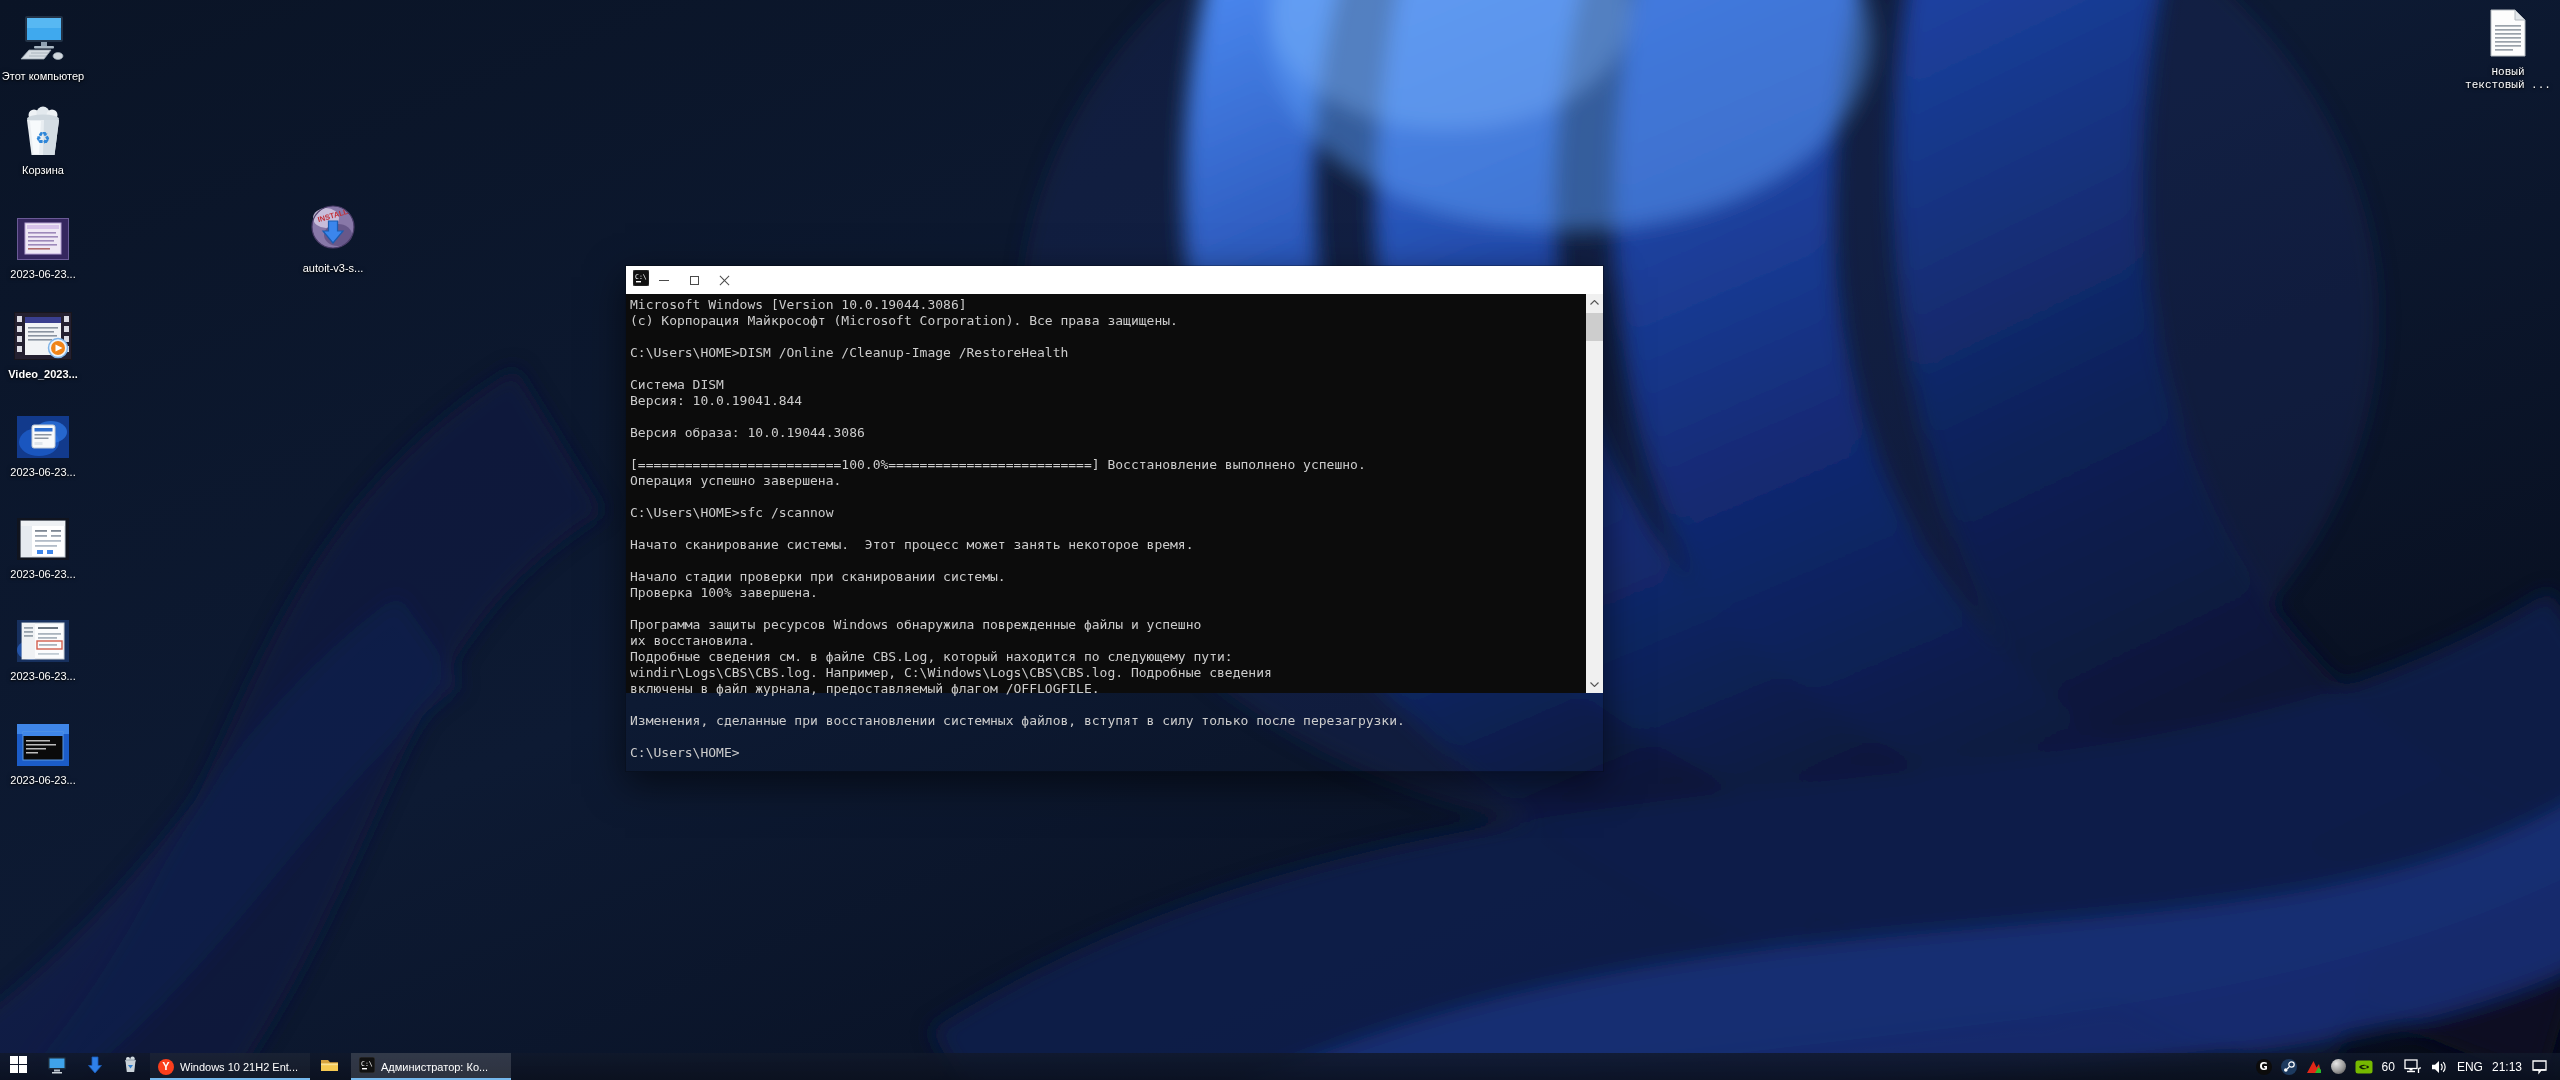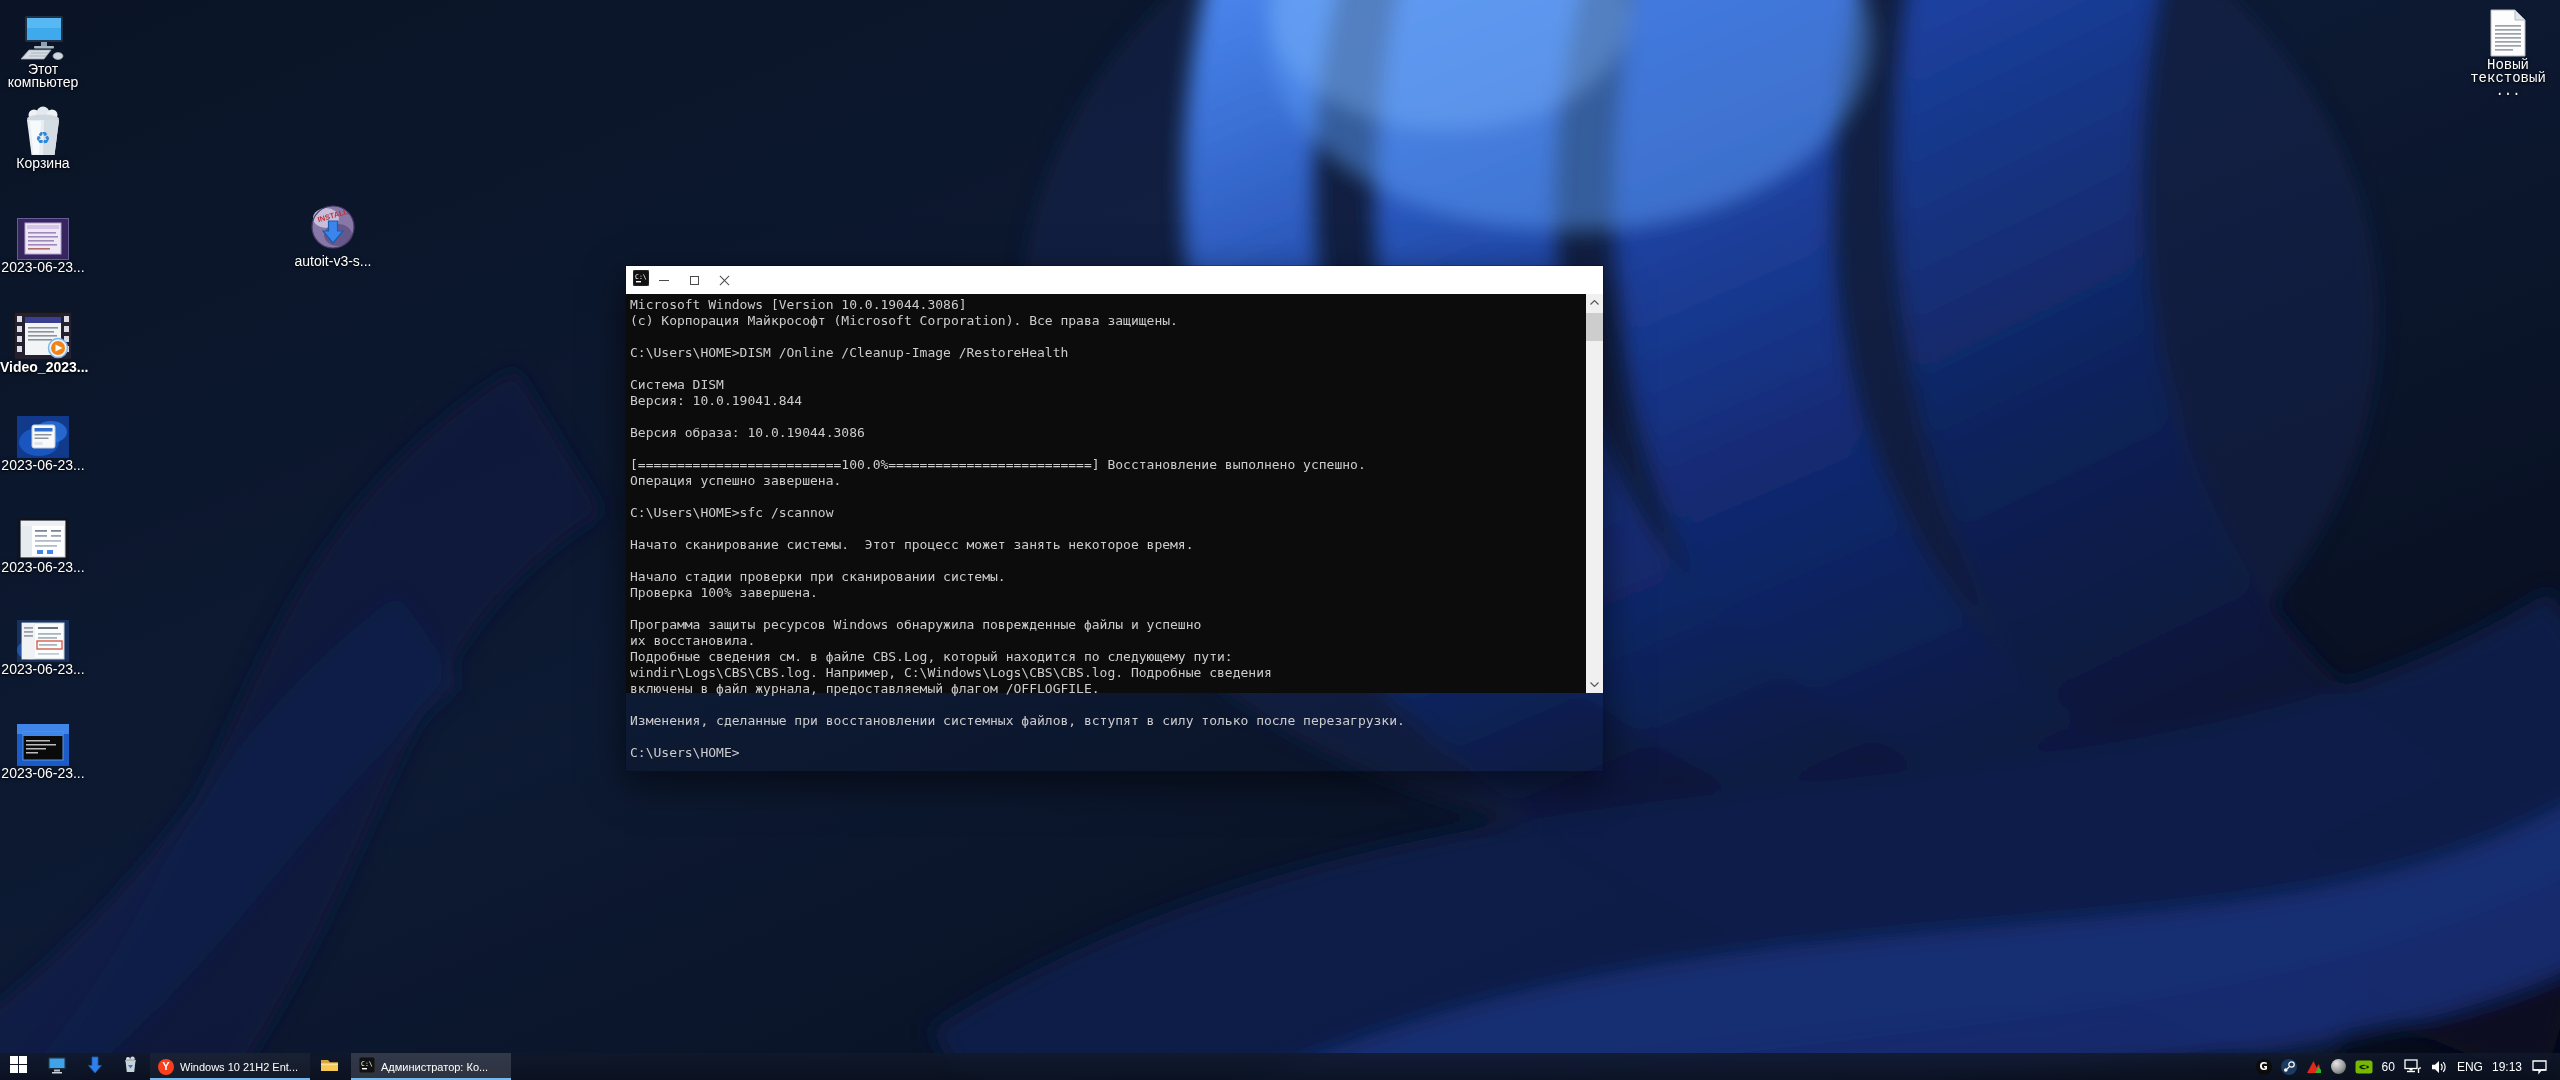--- a/index.html
+++ b/index.html
@@ -3,21 +3,21 @@
 <meta charset="utf-8">
 <style>
   *{margin:0;padding:0;box-sizing:border-box}
   html,body{width:2560px;height:1080px;overflow:hidden;background:#060c18;font-family:"Liberation Sans",sans-serif}
   #screen{position:relative;width:2560px;height:1080px;overflow:hidden}
   #wallpaper{position:absolute;left:0;top:0;width:2560px;height:1080px}
 
   
   .dicon{position:absolute;width:86px;text-align:center;cursor:default}
   .dicon-img{display:flex;justify-content:center;align-items:flex-end;height:52px}
-  .dicon-label{margin-top:1px;font-size:14px;line-height:13px;color:#fff;
+  .dicon-label{margin-top:8px;font-size:11px;line-height:13px;color:#fff;
     text-shadow:0 1px 2px rgba(0,0,0,.95),0 0 4px rgba(0,0,0,.65)}
 
   
   #cmd-window{position:absolute;left:625px;top:265px;width:979px;height:507px;
     box-shadow:0 12px 36px rgba(0,0,0,.55);border:1px solid rgba(0,0,0,.35)}
   #titlebar{height:28px;background:#ffffff;display:flex;align-items:center;padding-left:7px}
   #titlebar .title{font-size:12px;color:#101010;margin-left:7px;flex:1;white-space:nowrap}
   .capbtn{width:30px;height:28px;display:flex;align-items:center;justify-content:center;position:relative}
   .glyph-min{width:10px;height:1px;background:#4a4a4a}
   .glyph-max{width:9px;height:9px;border:1px solid #4a4a4a}
@@ -412,21 +412,21 @@
           </svg>
         </span>
         <span class="tray-item">
           <svg width="17" height="14" viewBox="0 0 17 14">
    <polygon points="1,4.7 4,4.7 8,1 8,13 4,9.3 1,9.3" fill="#fff"></polygon>
    <path d="M10,4 C11.6,5.6 11.6,8.4 10,10" stroke="#fff" stroke-width="1.2" fill="none"></path>
    <path d="M12.2,2.2 C14.8,4.8 14.8,9.2 12.2,11.8" stroke="#fff" stroke-width="1.2" fill="none"></path>
           </svg>
         </span>
         <span class="tray-item tray-txt">ENG</span>
-        <span class="tray-item tray-txt">19:13</span>
+        <span class="tray-item tray-txt">21:13</span>
         <span class="tray-item">
           <svg width="17" height="16" viewBox="0 0 17 16">
    <path d="M2,2 L15,2 L15,11 L10,11 L8,13.6 L8,11 L2,11 Z" fill="none" stroke="#fff" stroke-width="1.3"></path>
    <line x1="2.6" y1="10.9" x2="14.4" y2="10.9" stroke="#fff" stroke-width="1.3"></line>
           </svg>
         </span>
       </div>
   </div>
 
 </div>

